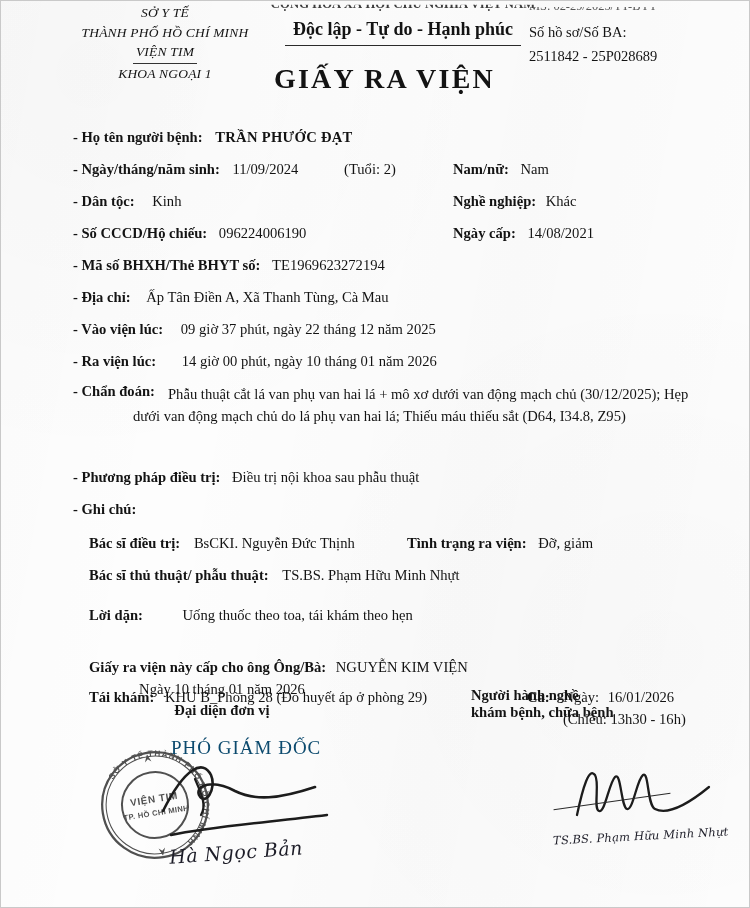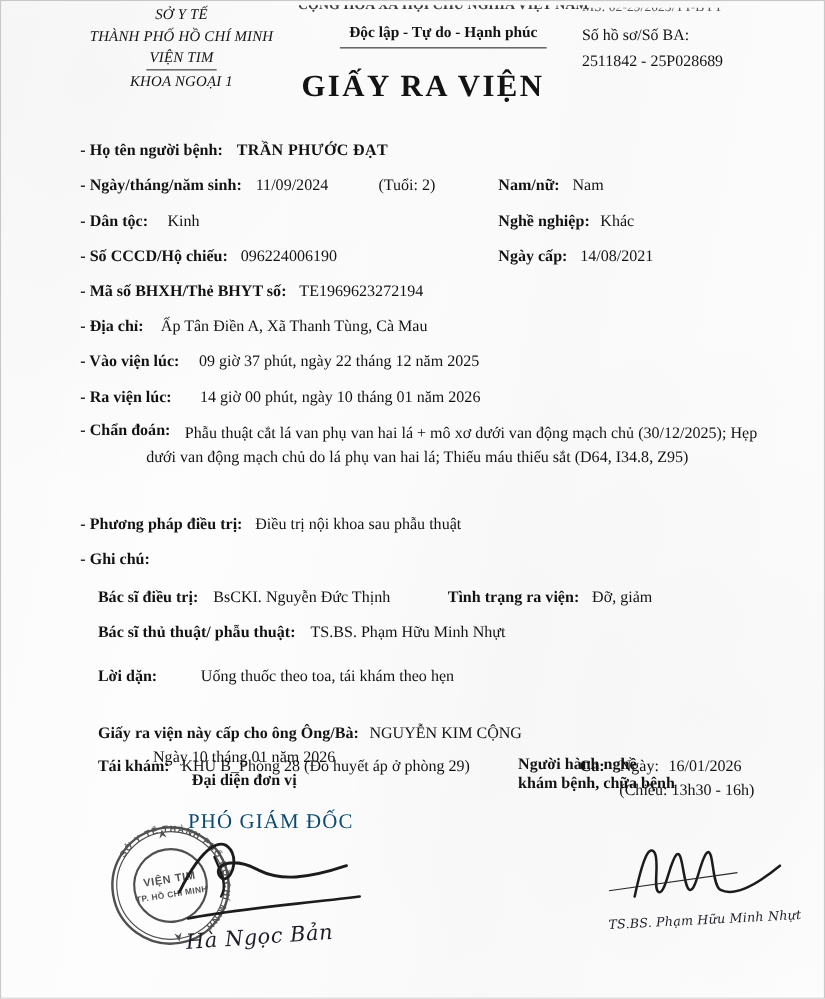--- a/index.html
+++ b/index.html
@@ -38,21 +38,21 @@
     position:absolute;left:268px;top:0px;width:268px;text-align:center;
     line-height:1.5;font-size:13px;
   }
   .hdr-center .nation{
     display:block;font-weight:bold;font-size:12.6px;letter-spacing:.1px;
     position:relative;top:-6px;
     color:#3c3c3c;
     clip-path:inset(52% 0 0 0);
   }
   .hdr-center .motto{
-    display:inline-block;font-weight:bold;font-size:14px;
+    display:inline-block;font-weight:bold;font-size:18px;
     border-bottom:1.4px solid #2b2b2b;padding:0 8px 2px;margin-top:-4px;
   }
   .hdr-right{
     position:absolute;right:14px;top:0px;width:206px;
     line-height:1.62;font-size:14.5px;
   }
   .hdr-right .ms{
     display:block;font-size:12.4px;color:#555;
     clip-path:inset(55% 0 0 0);position:relative;top:-5px;
   }
@@ -221,21 +221,21 @@
       <span class="val" style="padding-left:36px">Uống thuốc theo toa, tái khám theo hẹn</span>
     </div>
 
     <div class="row" style="top:448px;left:88px">
       <span class="lbl">Bác sĩ thủ thuật/ phẫu thuật:</span>
       <span class="val" style="padding-left:10px">TS.BS. Phạm Hữu Minh Nhựt</span>
     </div>
 
     <div class="row" style="top:540px;left:88px">
       <span class="lbl">Giấy ra viện này cấp cho ông Ông/Bà:</span>
-      <span class="val" style="padding-left:6px">NGUYỄN KIM CỘNG</span>
+      <span class="val" style="padding-left:6px">NGUYỄN KIM VIỆN</span>
     </div>
 
     <div class="row" style="top:570px;left:88px">
       <span class="lbl">Tái khám:</span>
       <span class="val" style="padding-left:7px">KHU B_Phòng 28 (Đo huyết áp ở phòng 29)</span>
     </div>
 
     <div class="col2" style="top:570px;left:526px">
       <span class="lbl">Ca:</span>
       <span class="val" style="padding-left:10px">Ngày:</span>

